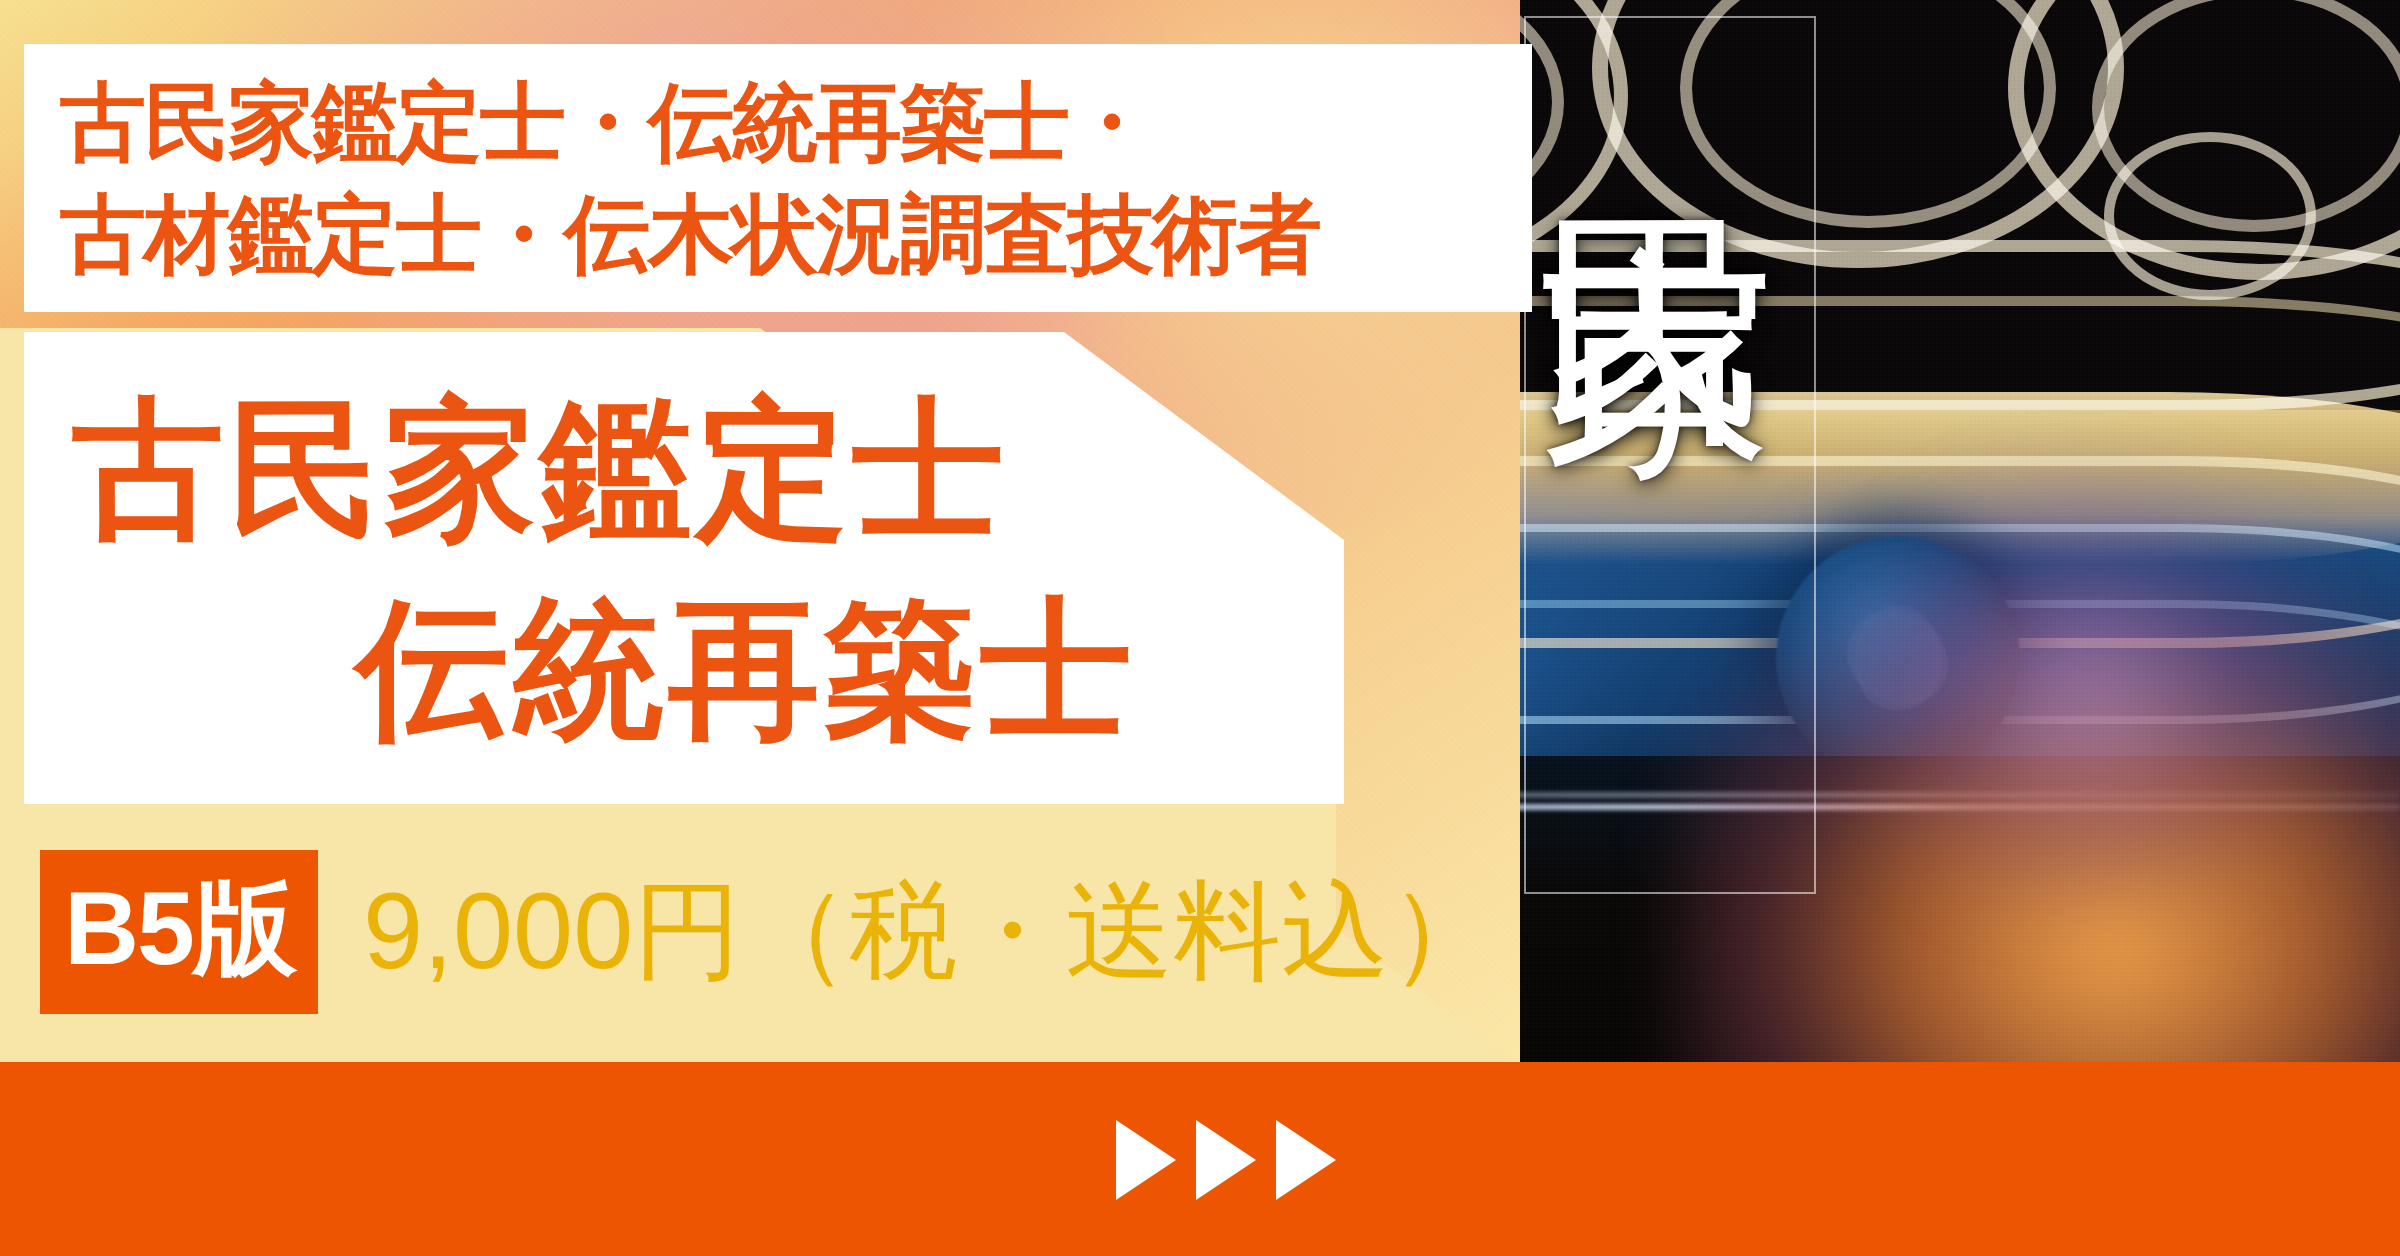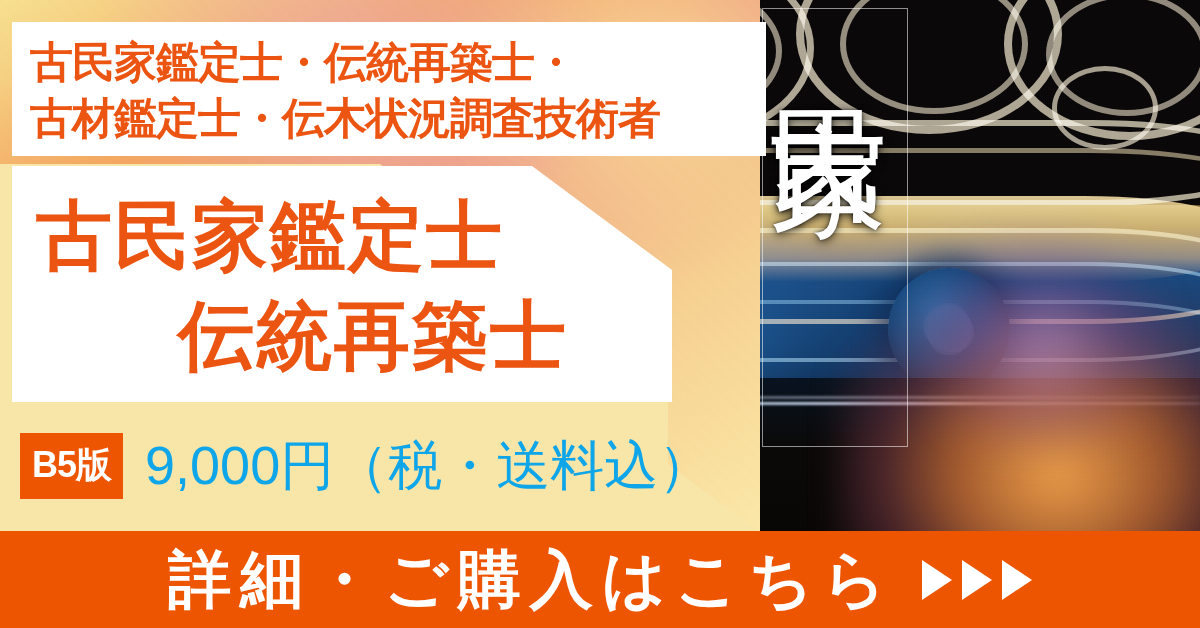--- a/index.html
+++ b/index.html
@@ -153,25 +153,25 @@
   #head-1{position:absolute;left:24px;top:24px;}
   #head-2{position:absolute;left:166px;top:124px;}
 
   
   #price-row{
     position:absolute;left:20px;top:430px;height:72px;
     display:flex;align-items:center;
   }
   #badge{
     background:#ee5500;color:#ffffff;font-weight:bold;
-    font-size:36px;line-height:1;letter-spacing:-1px;
+    font-size:52px;line-height:1;letter-spacing:-1px;
     padding:14px 12px 16px 12px;white-space:nowrap;
   }
   #price{
-    color:#0ea5e9;font-size:54px;letter-spacing:0;
+    color:#eab308;font-size:54px;letter-spacing:0;
     white-space:nowrap;margin-left:22px;font-weight:normal;
   }
 
   
   #cta{
     position:absolute;left:0;top:531px;width:1200px;height:97px;
     background:#ee5500;display:flex;align-items:center;justify-content:center;
   }
   #cta-text{
     color:#ffffff;font-weight:bold;font-size:63px;line-height:1;
@@ -239,21 +239,20 @@
     <div id="head-1" class="head-line">古民家鑑定士</div>
     <div id="head-2" class="head-line">伝統再築士</div>
   </div>
 
   <div id="price-row">
     <div id="badge">B5版</div>
     <div id="price">9,000円（税・送料込）</div>
   </div>
 
   <div id="cta">
-    <div id="cta-text">詳細・ご購入はこちら</div>
     <div id="cta-arrows">
       <span class="tri"></span>
       <span class="tri"></span>
       <span class="tri"></span>
     </div>
   </div>
 
 </div>
 
 </body></html>

